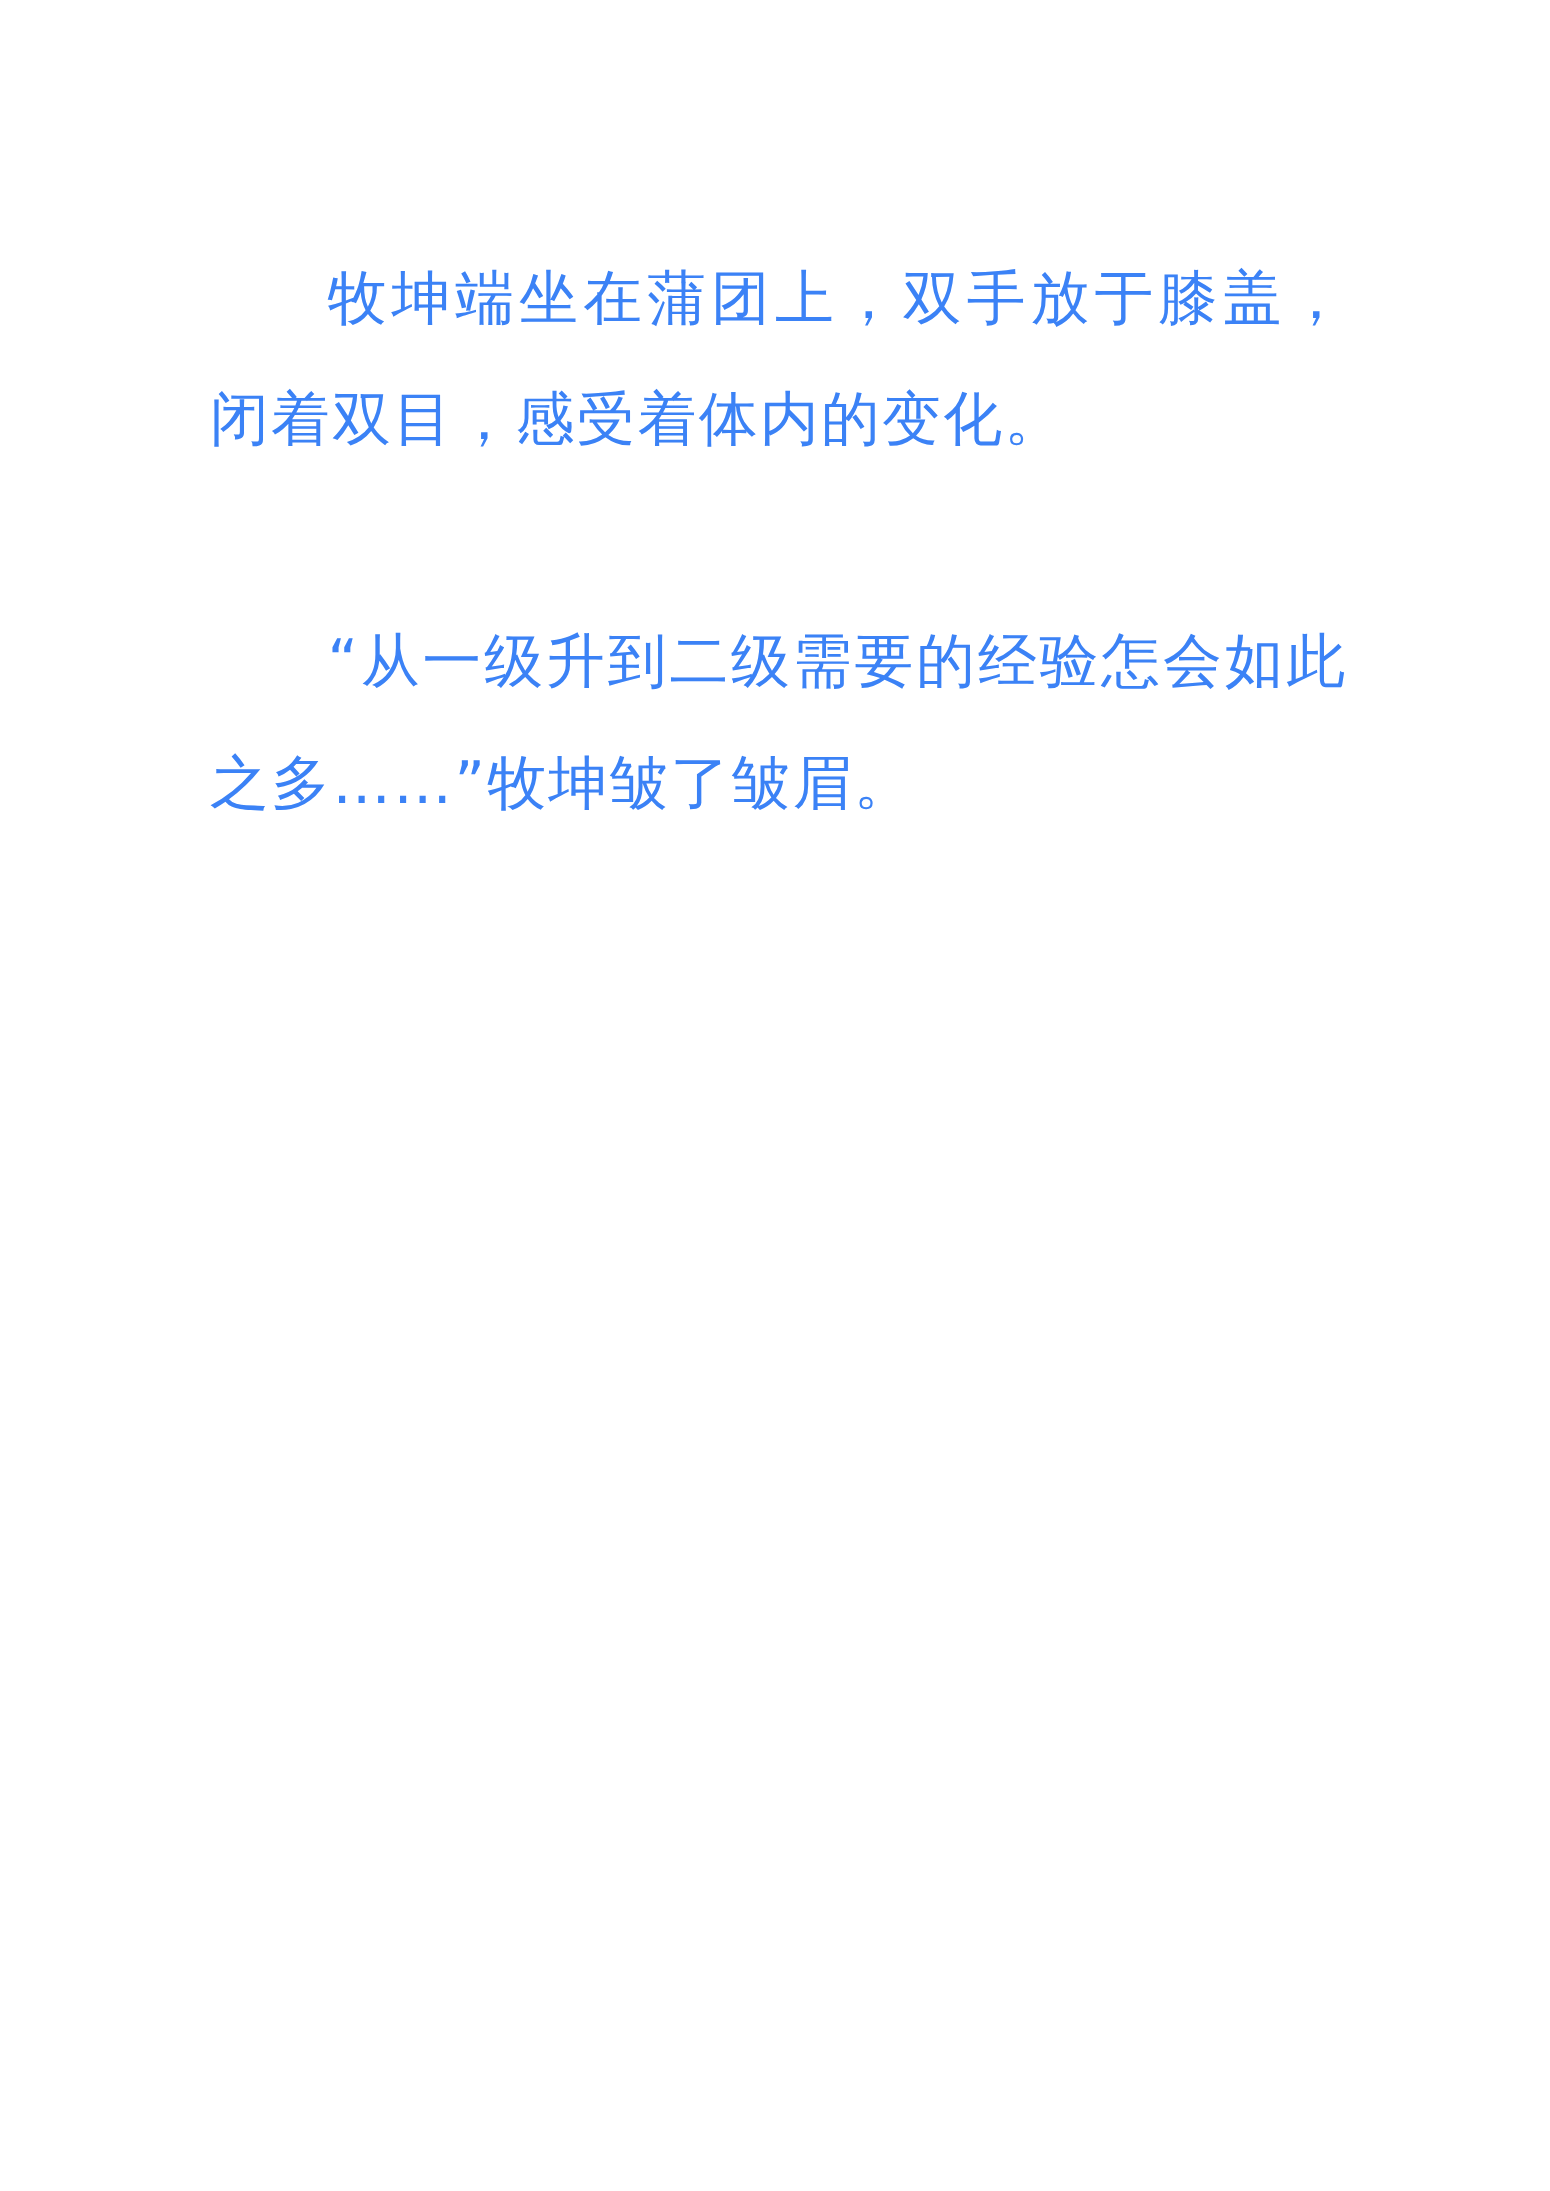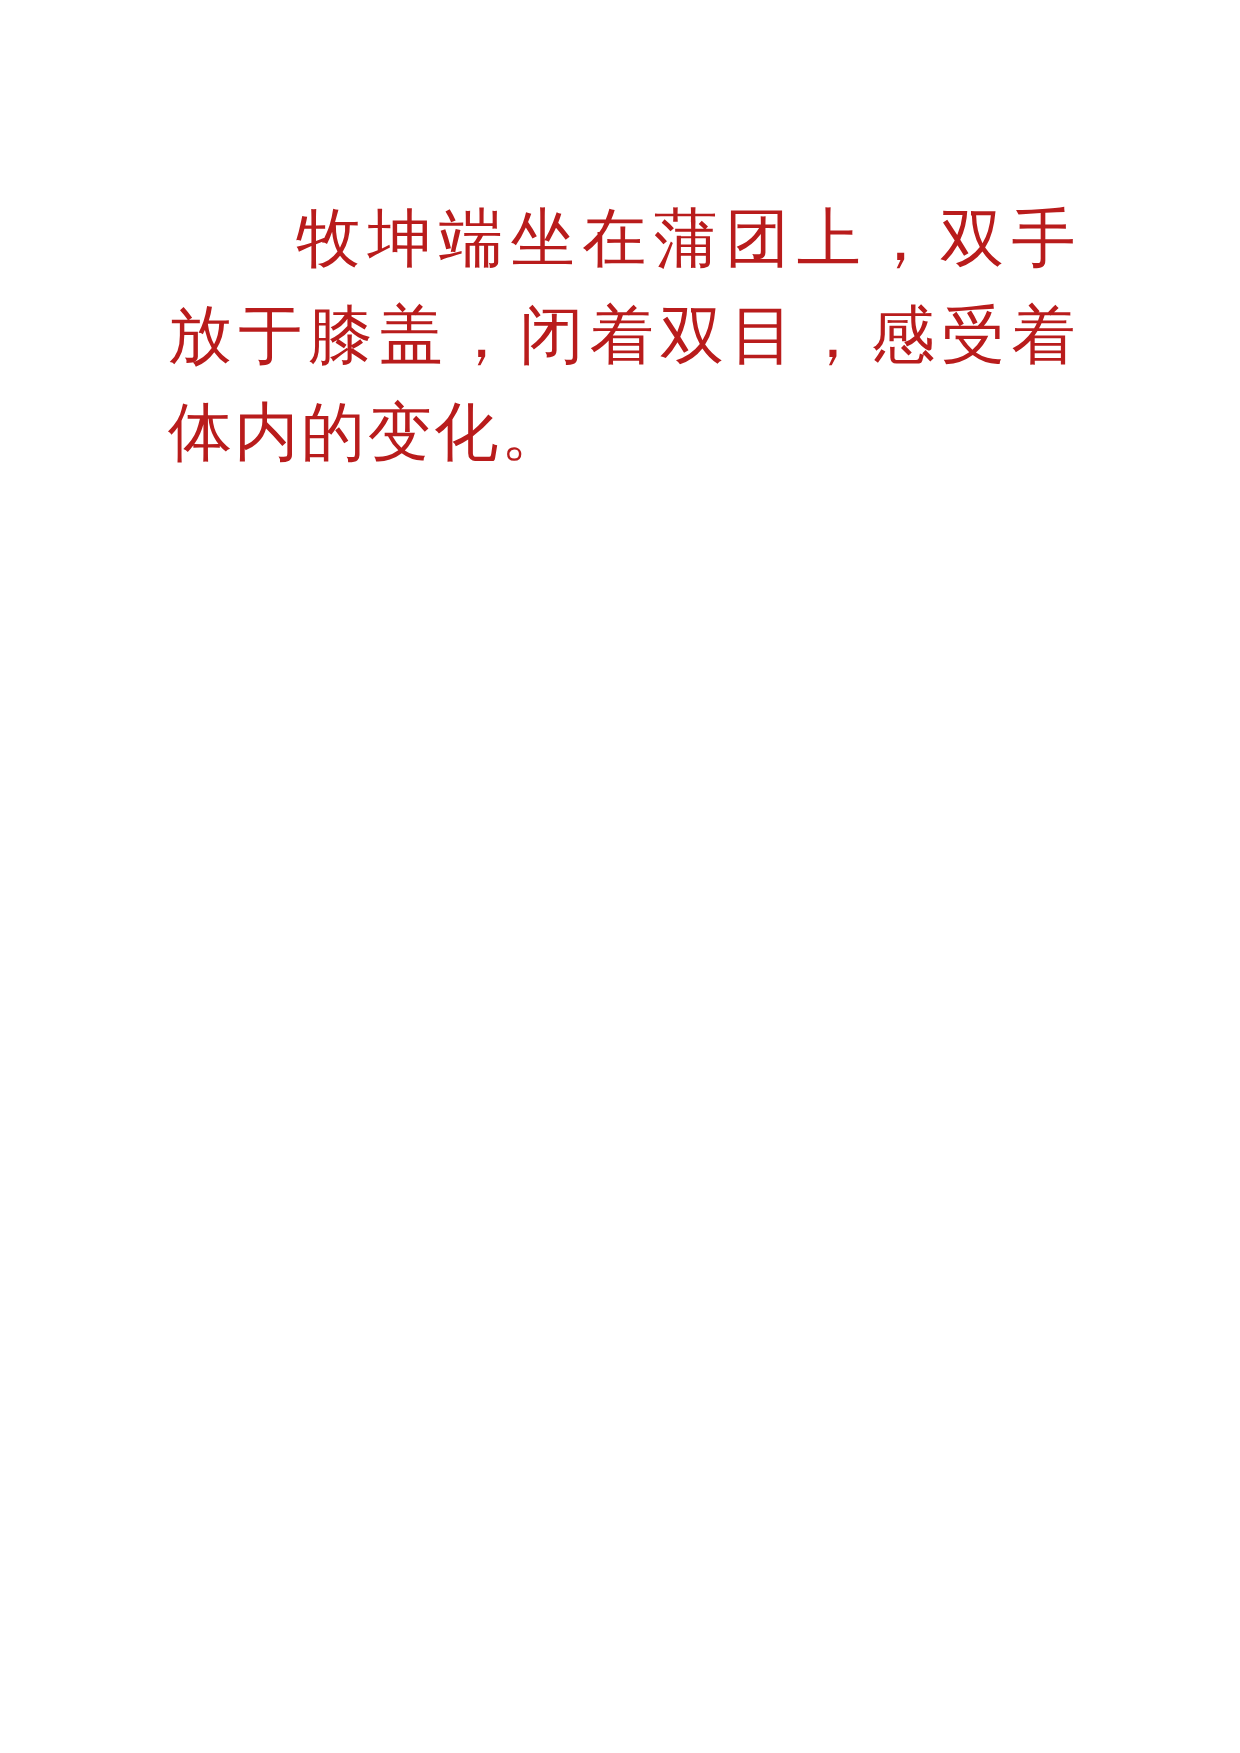--- a/index.html
+++ b/index.html
@@ -16,32 +16,33 @@
   .page {
     box-sizing: border-box;
     width: 1240px;
     height: 1753px;
     padding: 190px 162px 120px 168px;
     background: #ffffff;
     color: #000000;
   }
   .para {
     margin: 0 0 97px 0;
-    font-size: 64px;
+    font-size: 47px;
     line-height: 97px;
     letter-spacing: 0.04em;
     text-indent: 2em;
     text-align: justify;
     
     text-justify: inter-character;
-    color: #b91c1c;
+    color: #3b82f6;
     font-weight: 400;
   }
   .para:last-child {
     margin-bottom: 0;
   }
 </style>
 </head>
 <body>
 
 <div class="page">
   <p class="para">牧坤端坐在蒲团上，双手放于膝盖，闭着双目，感受着体内的变化。</p>
+  <p class="para">“从一级升到二级需要的经验怎会如此之多……”牧坤皱了皱眉。</p>
 </div>
 
 </body></html>

